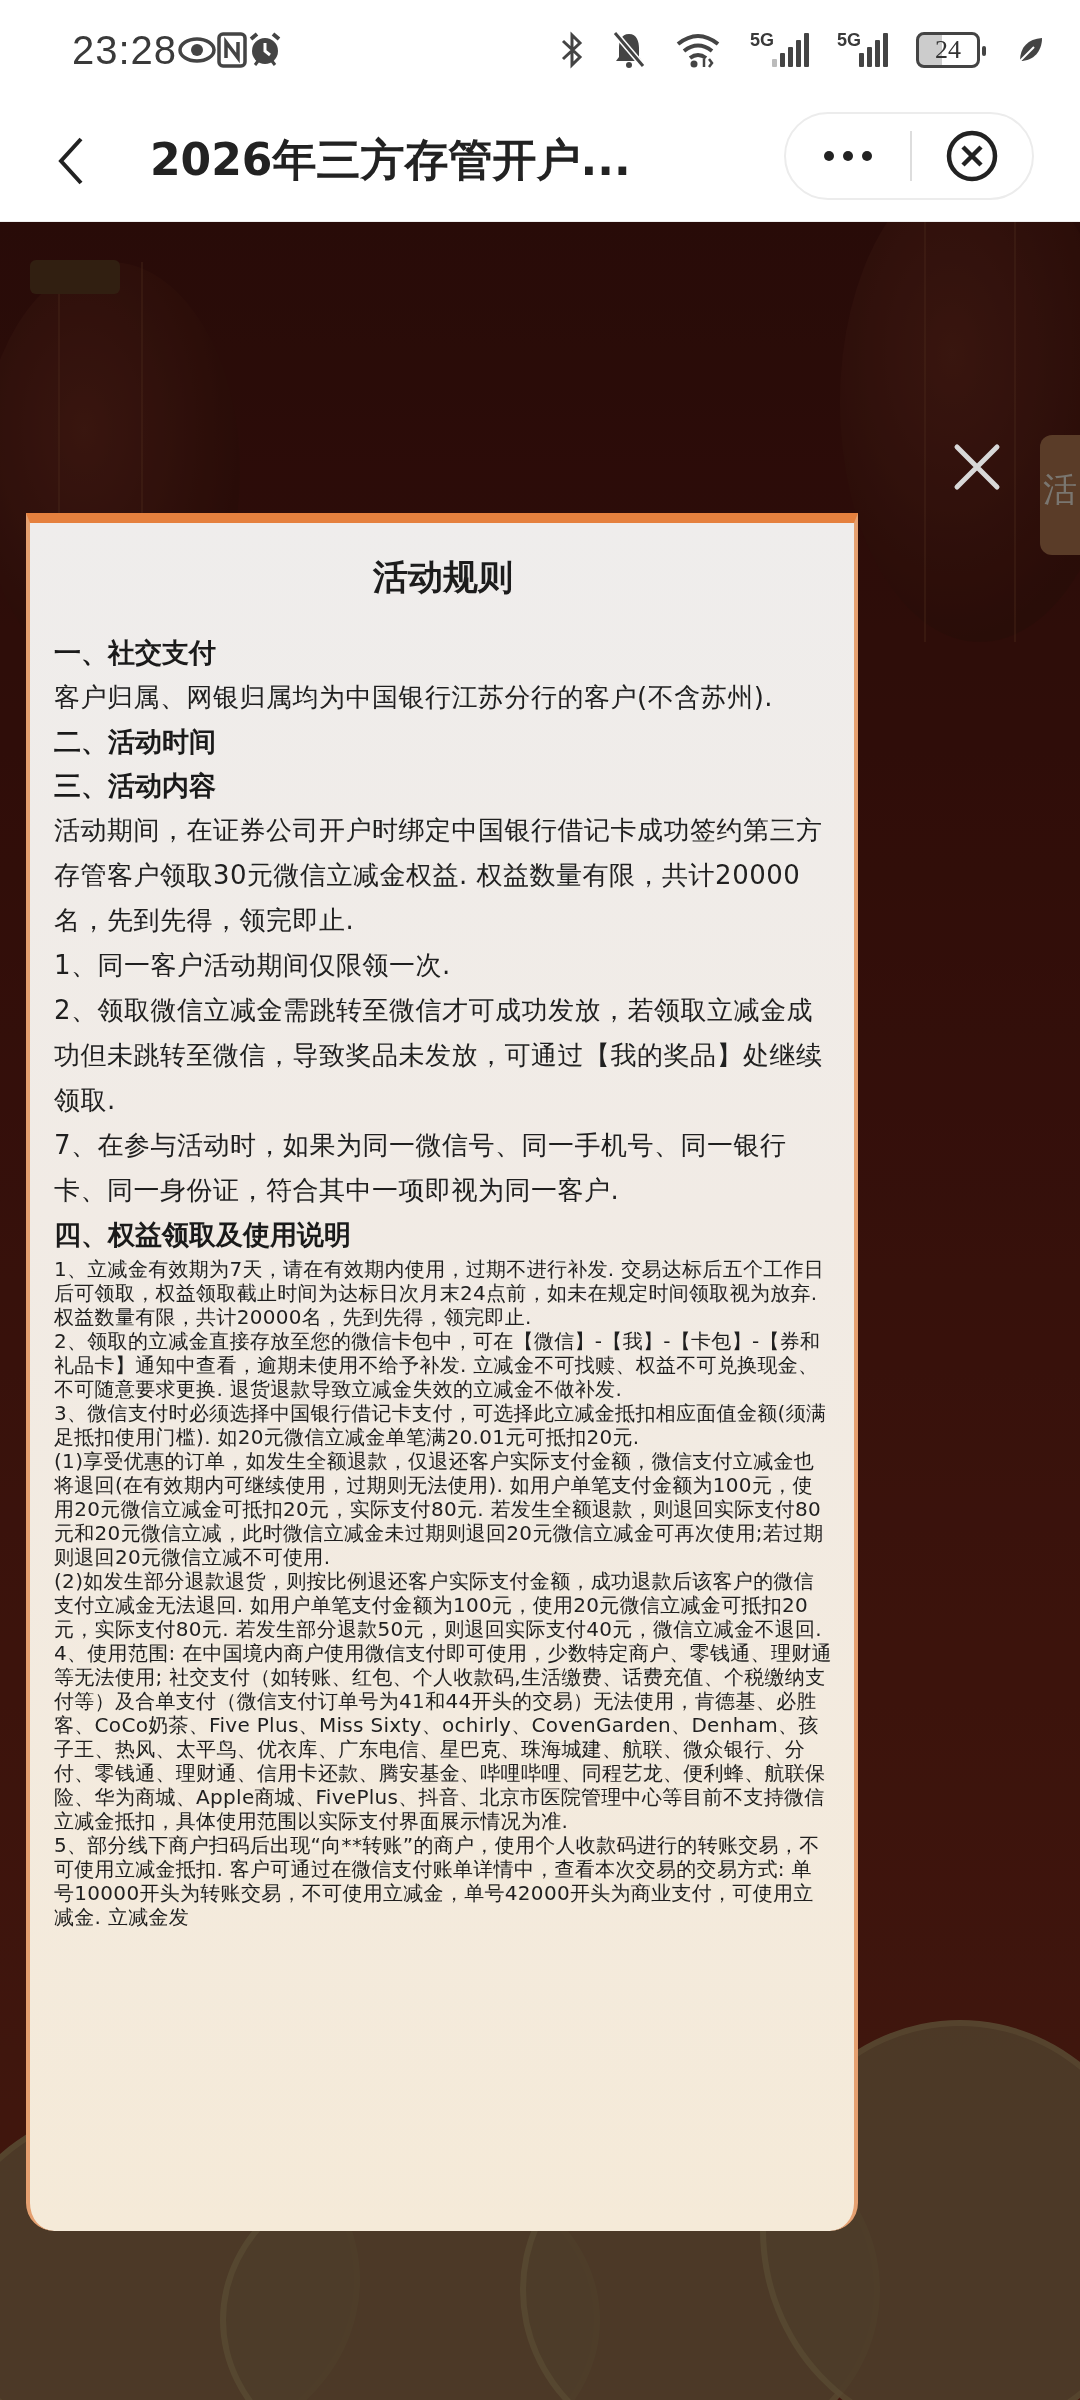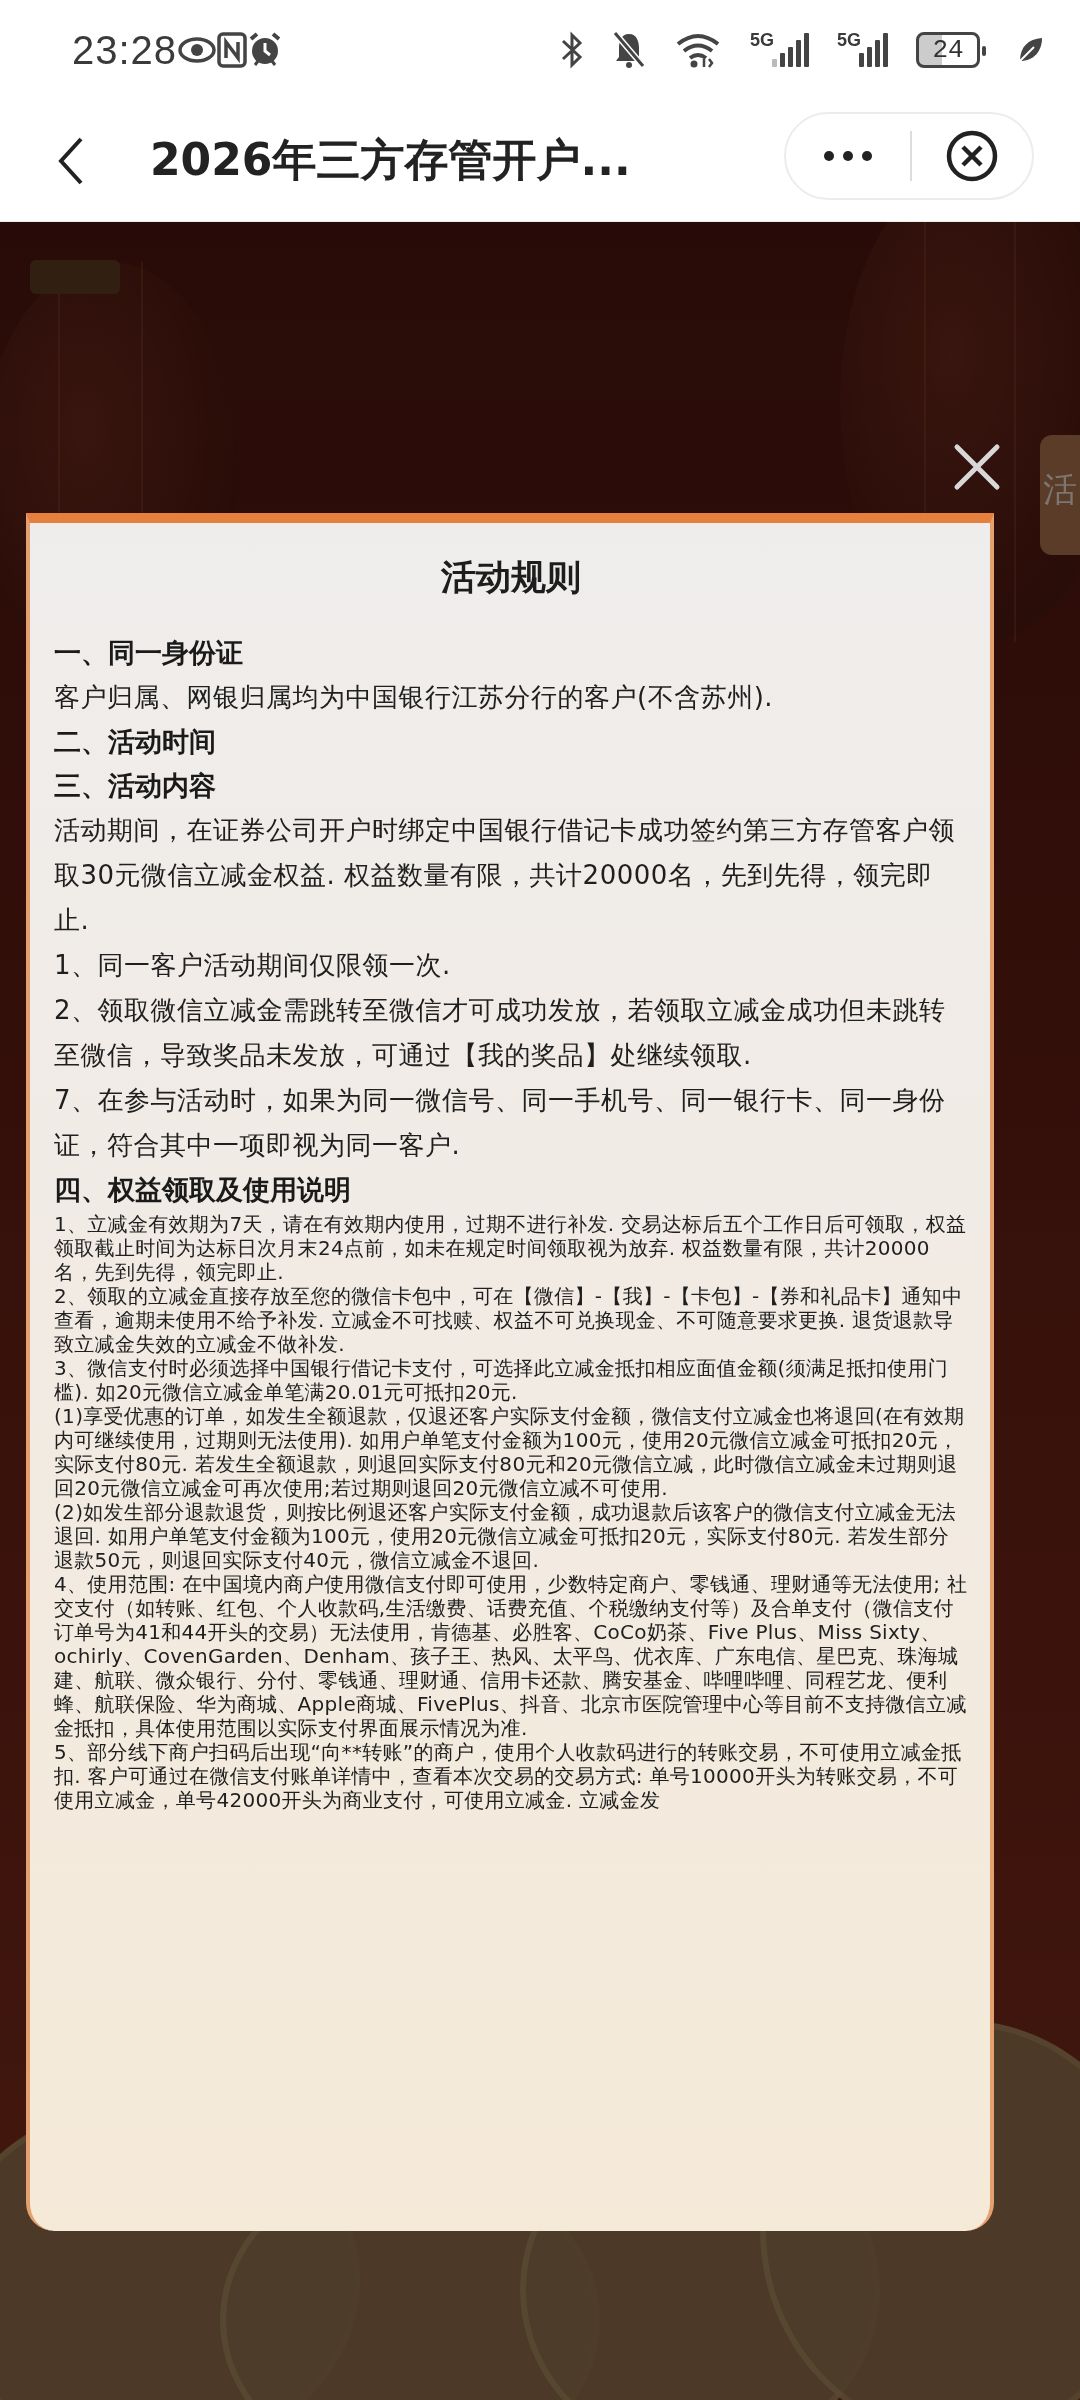--- a/index.html
+++ b/index.html
@@ -5,21 +5,21 @@
   * { box-sizing: border-box; margin: 0; padding: 0; }
   html, body { width: 1080px; height: 2400px; overflow: hidden; background: #fff; }
   body { font-family: "DejaVu Sans", "Liberation Sans", sans-serif; position: relative; }
 
   
   .status-bar { position: absolute; top: 0; left: 0; width: 1080px; height: 100px; background: #fff; display: flex; align-items: center; justify-content: space-between; padding: 0 36px 0 72px; color: #3a3a3a; }
   .status-left { display: flex; align-items: center; font-size: 38px; }
   .status-time { font-family: "Liberation Sans", sans-serif; font-size: 40px; letter-spacing: 1px; color: #3a3a3a; }
   .status-right { display: flex; align-items: center; gap: 28px; }
   .sicon { display: inline-flex; align-items: center; justify-content: center; }
-  .battery { width: 64px; height: 36px; border: 3px solid #444; border-radius: 8px; position: relative; display: flex; align-items: center; justify-content: center; font-size: 26px; font-family: Liberation Mono, monospace; color: #333; background: linear-gradient(90deg, #ccc 0%, #ccc 40%, #fff 40%); }
+  .battery { width: 64px; height: 36px; border: 3px solid #444; border-radius: 8px; position: relative; display: flex; align-items: center; justify-content: center; font-size: 26px; font-family: Liberation Serif, serif; color: #333; background: linear-gradient(90deg, #ccc 0%, #ccc 40%, #fff 40%); }
   .battery::after { content: ""; position: absolute; right: -9px; top: 11px; width: 4px; height: 10px; background: #444; border-radius: 2px; }
   .net5g { font-size: 18px; font-weight: bold; font-family: "Liberation Sans", sans-serif; position: relative; top: -10px; }
   .bars { display: inline-flex; align-items: flex-end; gap: 3px; height: 34px; margin-left: -2px; }
   .bars i { display: block; width: 5px; background: #444; border-radius: 1px; }
 
   
   .nav-bar { position: absolute; top: 100px; left: 0; width: 1080px; height: 122px; background: #fff; display: flex; align-items: center; border-bottom: 1px solid #eee; }
   .back-btn { width: 80px; height: 80px; margin-left: 30px; display: flex; align-items: center; justify-content: center; }
   .nav-title { margin-left: 40px; font-size: 44px; font-weight: bold; color: #222; white-space: nowrap; width: 560px; overflow: hidden; font-family: "DejaVu Sans", sans-serif; }
   .capsule { position: absolute; right: 46px; top: 12px; width: 250px; height: 88px; border: 2px solid #ececec; border-radius: 44px; display: flex; align-items: center; background: #fff; }
@@ -39,21 +39,21 @@
   .overlay { position: absolute; top: 222px; left: 0; width: 1080px; height: 2178px; background: rgba(0,0,0,0.45); }
 
   
   .side-tab { position: absolute; top: 435px; right: 0; width: 40px; height: 120px; background: #5a3c28; border-radius: 12px 0 0 12px; display: flex; justify-content: center; padding-top: 32px; }
   .side-tab span { font-size: 34px; color: #7a7670; }
 
   
   .modal-close { position: absolute; top: 442px; left: 952px; width: 50px; height: 50px; }
 
   
-  .modal { position: absolute; top: 513px; left: 26px; width: 968px; height: 1718px; background: linear-gradient(180deg, #efedec 0%, #f1ebe5 40%, #f5ead8 100%); border-top: 10px solid #e5803e; border-left: 4px solid #e5a070; border-right: 4px solid #e5a070; border-radius: 0 0 28px 28px; overflow: hidden; padding: 22px 22px 0 24px; }
+  .modal { position: absolute; top: 513px; left: 26px; width: 832px; height: 1718px; background: linear-gradient(180deg, #efedec 0%, #f1ebe5 40%, #f5ead8 100%); border-top: 10px solid #e5803e; border-left: 4px solid #e5a070; border-right: 4px solid #e5a070; border-radius: 0 0 28px 28px; overflow: hidden; padding: 22px 22px 0 24px; }
   .modal-title { text-align: center; font-size: 35px; font-weight: bold; color: #1d1d1d; height: 60px; line-height: 60px; margin-top: 2px; margin-bottom: 24px; }
   .section-head { font-size: 27px; font-weight: bold; color: #1a1a1a; line-height: 44px; }
   .para { font-size: 26px; color: #1f1f1f; line-height: 45px; letter-spacing: 0.5px; }
   .para.small { font-size: 20px; line-height: 24px; letter-spacing: 0.3px; }
   .block { margin: 0; }
 </style>
 </head>
 <body>
 
 <div class="status-bar">
@@ -179,21 +179,21 @@
 <div class="modal-close">
   <svg width="50" height="50" viewBox="0 0 50 50">
       <path d="M5 5 L45 45 M45 5 L5 45" stroke="#d8d8d8" stroke-width="5" stroke-linecap="round"></path>
     </svg>
 </div>
 
 <div class="modal">
   <div class="modal-title">活动规则</div>
 
   <div class="block">
-    <div class="section-head">一、同一身份证</div>
+    <div class="section-head">一、社交支付</div>
     <div class="para">客户归属、网银归属均为中国银行江苏分行的客户(不含苏州).</div>
   </div>
 
   <div class="block">
     <div class="section-head">二、活动时间</div>
   </div>
 
   <div class="block">
     <div class="section-head">三、活动内容</div>
     <div class="para">活动期间，在证券公司开户时绑定中国银行借记卡成功签约第三方存管客户领取30元微信立减金权益. 权益数量有限，共计20000名，先到先得，领完即止.</div>

